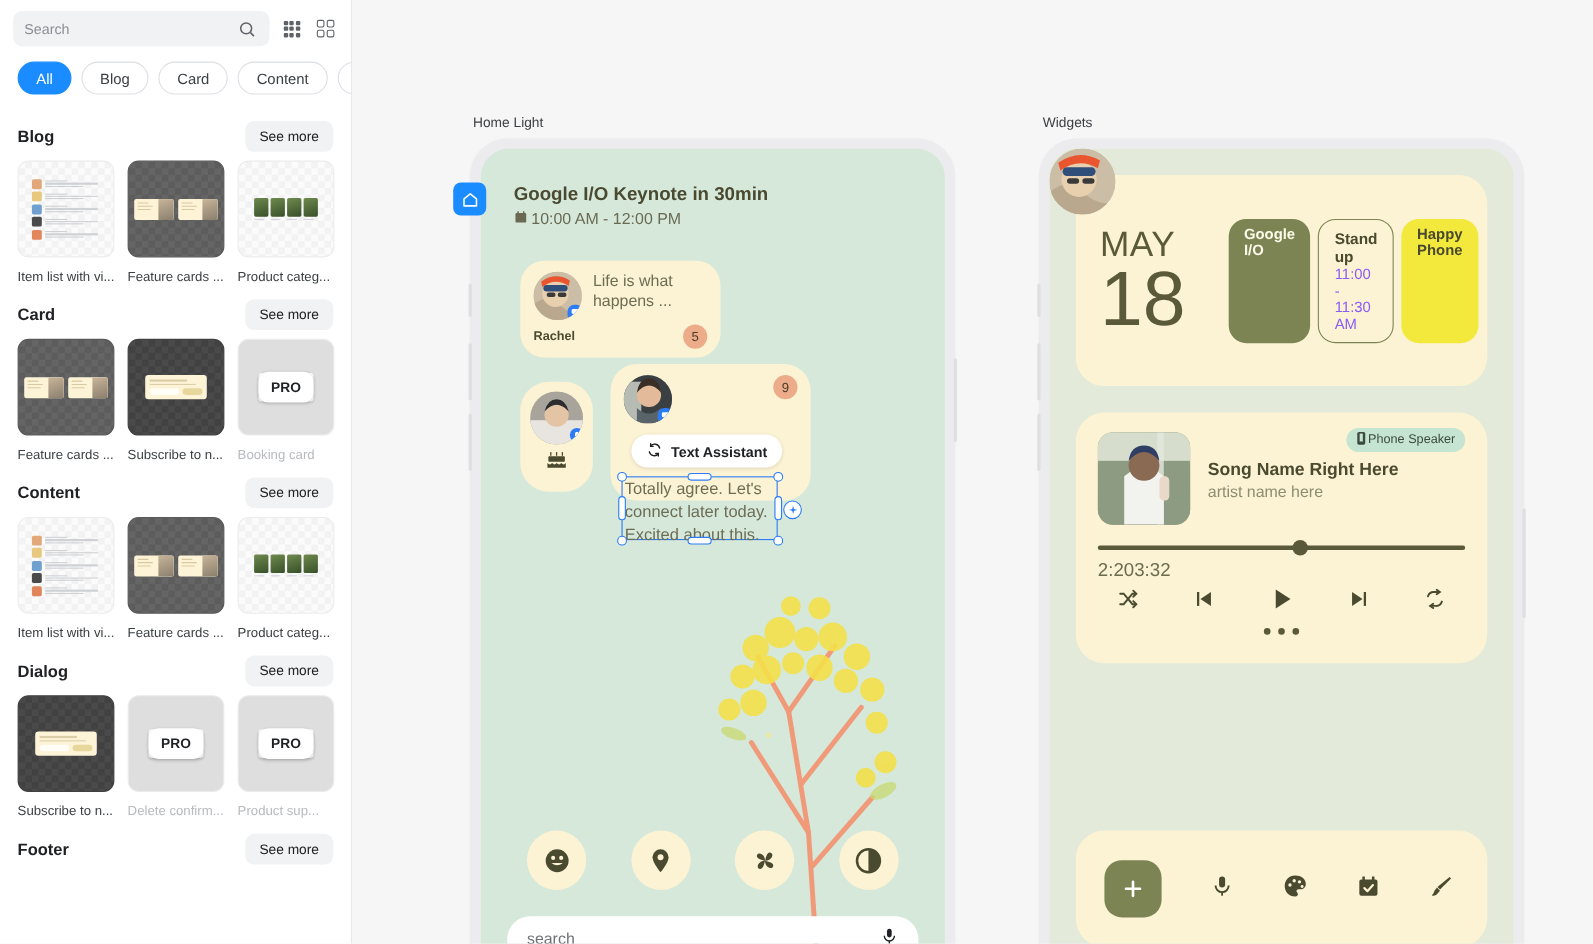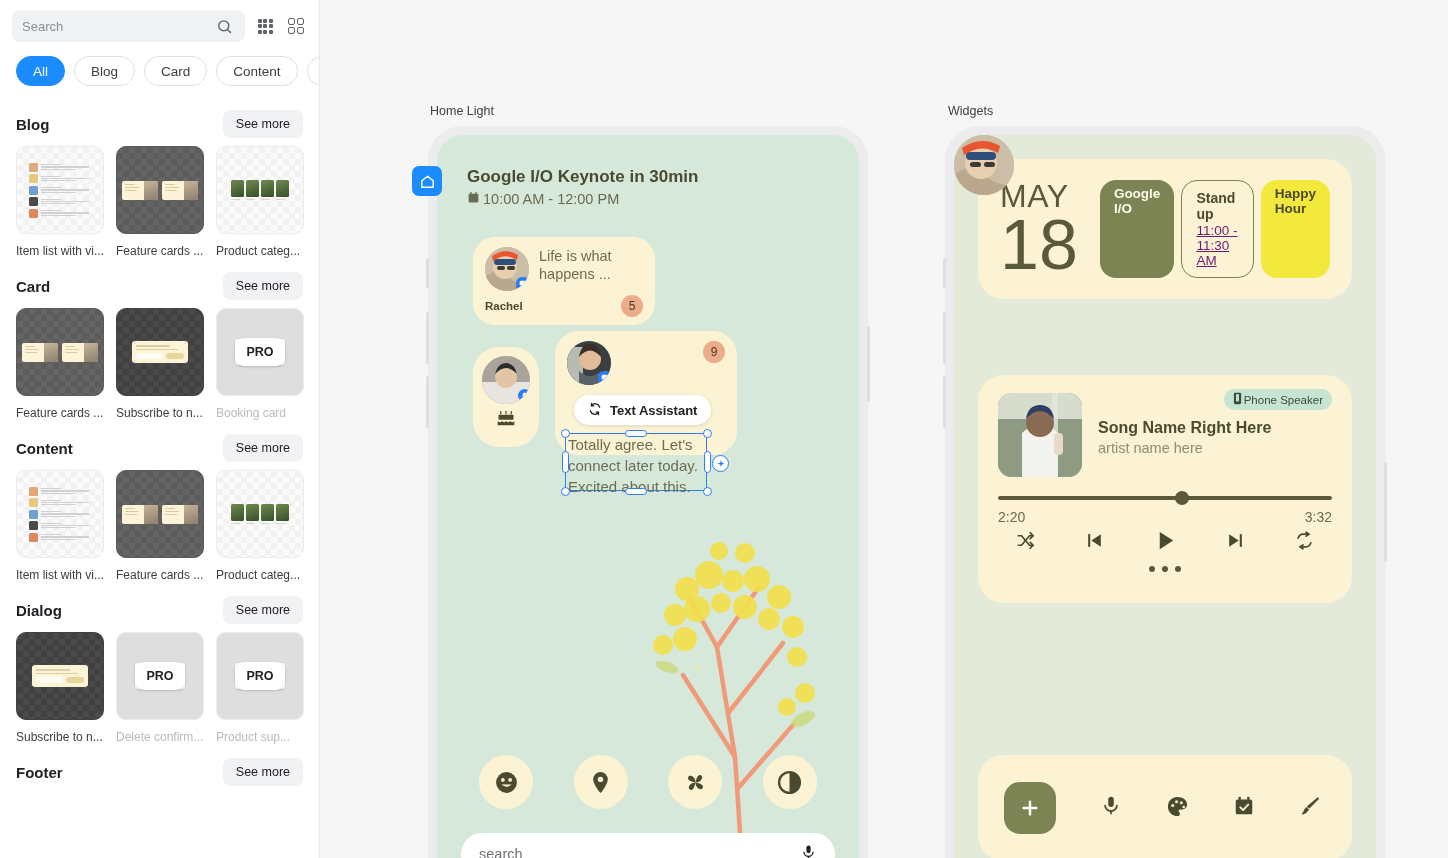--- a/index.html
+++ b/index.html
@@ -182,44 +182,44 @@
     margin: 0 24px; height: 42px; background: #fff; border-radius: 21px;
     display: flex; align-items: center; padding: 0 18px; gap: 8px;
   }
   .searchbar input { flex:1; border:none; outline:none; font-size:14.5px; color:#5f6368; font-family:"Liberation Sans",sans-serif; background:transparent; }
   .searchbar input::placeholder { color: #6e7176; }
 
   
   #phone-widgets { left: 625px; top: 126px; width: 440px; height: 780px; }
   .wall2 { position:absolute; inset:0; background: #e3ead9; }
   .widget { background: #fcf3d4; border-radius: 26px; position: absolute; }
-  #w-cal { left: 24px; top: 24px; right: 24px; height: 140px; display: flex; align-items: center; padding: 0 22px; gap: 22px; }
+  #w-cal { left: 24px; top: 24px; right: 24px; height: 192px; display: flex; align-items: center; padding: 0 22px; gap: 39px; }
   .cal-month { font-size: 32px; color: #5a5a3a; letter-spacing: .5px; line-height:1; }
   .cal-day { font-size: 70px; font-weight: normal; color: #5a5a3a; line-height: .95; }
   .cal-events { flex: 1; display: flex; flex-direction: row; gap: 7px; }
   .ev { border-radius: 16px; padding: 6px 14px; font-size: 13.5px; }
   .ev.filled { background: #7c8453; color: #fdfbe9; font-weight: bold; }
   .ev.outline { border: 1.8px solid #7c8453; padding: 9px 14px; }
   .ev.outline .t { font-weight: bold; color: #4a4a30; font-size: 14px; }
-  .ev.outline .s { color: #701a75; font-size: 13.5px; margin-top: 1px; text-decoration: underline; }
+  .ev.outline .s { color: #8b5cf6; font-size: 13.5px; margin-top: 1px; }
   .ev.yellow { background: #f3e83c; color: #4a4a30; font-weight: bold; }
 
   #w-music { left: 24px; top: 240px; right: 24px; height: 228px; padding: 18px 20px 10px 20px; }
   .mu-top { display: flex; gap: 16px; align-items: flex-start; position: relative; }
   .albumart { width: 84px; height: 84px; border-radius: 14px; overflow:hidden; background: linear-gradient(165deg,#b9c3aa,#6d6f5c); flex:0 0 auto; }
   .speaker-chip {
     position: absolute; right: 0; top: -4px; background: #c5e4d2; border-radius: 12px;
     padding: 3px 9px; font-size: 11.5px; color: #3e4a40; display: flex; align-items: center; gap: 2px; font-weight: 500;
   }
   .song-title { font-size: 16px; font-weight: bold; color: #4a4a30; margin-top: 26px; }
   .song-artist { font-size: 14.5px; color: #8d8d72; margin-top: 3px; }
   .prog { margin-top: 14px; position: relative; height: 14px; }
   .prog .bar { position:absolute; left:0; right:0; top:5px; height: 3.5px; background: #5a5a3a; border-radius:2px; }
   .prog .knob { position:absolute; left: 53%; top: 0; width: 14px; height: 14px; border-radius: 50%; background: #5a5a3a; }
-  .times { display:flex; justify-content: space-between; font-size: 14px; color: #6b6b50; margin-top: 4px; }
+  .times { display:flex; font-size: 17px; color: #6b6b50; margin-top: 4px; }
   .controls { display:flex; justify-content: space-between; align-items:center; padding: 4px 18px 0 18px; }
   .ctl { cursor:pointer; }
   .dots { display:flex; gap:7px; justify-content:center; margin-top: 10px; }
   .dots i { width: 6px; height: 6px; border-radius:50%; background:#5a5a3a; display:block; }
 
   #w-msg { left: 24px; top: 488px; display: flex; align-items: center; gap: 14px; background: transparent; }
   .msg-bubble { background: #fcf3d4; border-radius: 22px; padding: 12px 26px 12px 18px; }
   .msg-name { font-size: 14.5px; font-weight: bold; color: #4a4a30; }
   .msg-text { font-size: 14.5px; color: #6d6d55; margin-top: 2px; }
 
@@ -822,21 +822,21 @@
           <div>
             <div class="cal-month">MAY</div>
             <div class="cal-day">18</div>
           </div>
           <div class="cal-events">
             <div class="ev filled">Google I/O</div>
             <div class="ev outline">
               <div class="t">Stand up</div>
               <div class="s">11:00 - 11:30 AM</div>
             </div>
-            <div class="ev yellow">Happy Hour</div>
+            <div class="ev yellow">Happy Phone</div>
           </div>
         </div>
 
         <div class="widget" id="w-music">
           <div class="mu-top">
             <div class="albumart">
               <svg width="84" height="84" viewBox="0 0 84 84">
                 <rect width="84" height="84" fill="#9fae93"></rect>
                 <rect y="0" width="84" height="26" fill="#d6ddcd"></rect>
                 <rect x="0" y="26" width="84" height="58" fill="#8d9b83"></rect>

